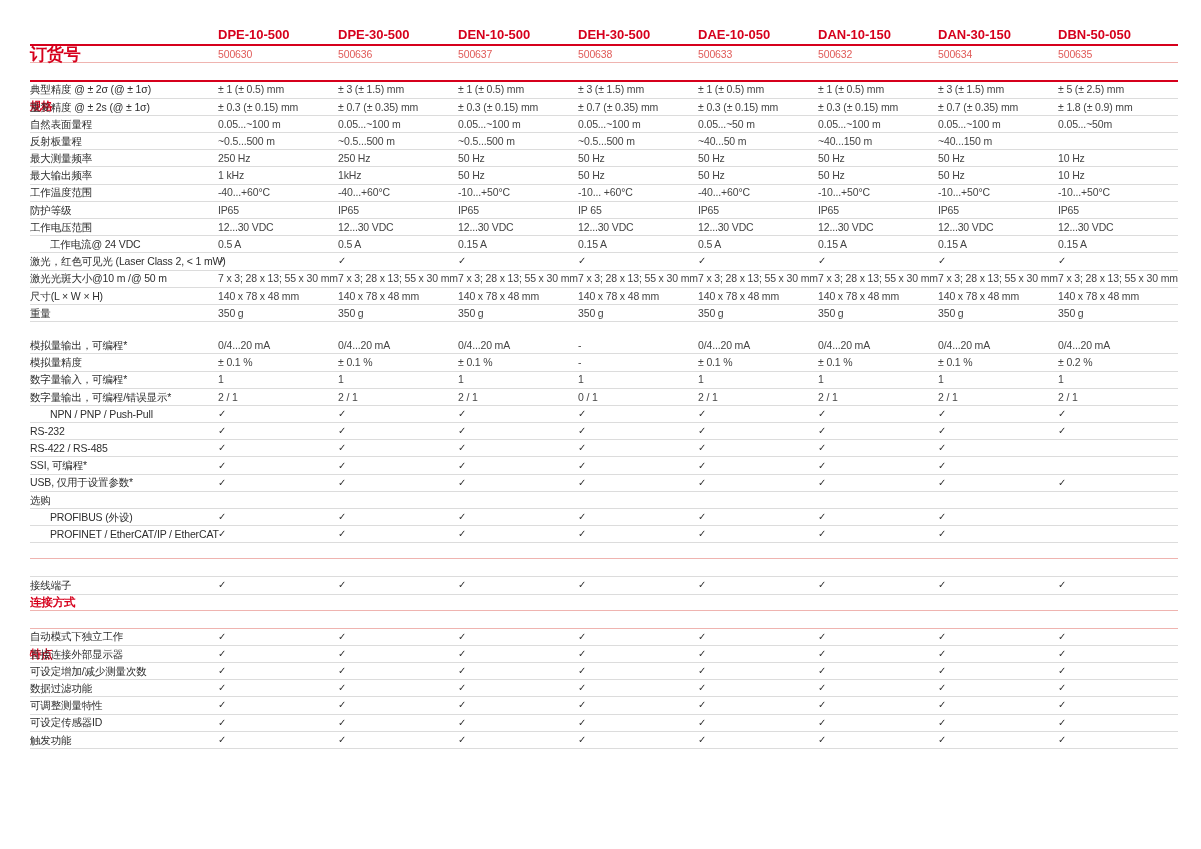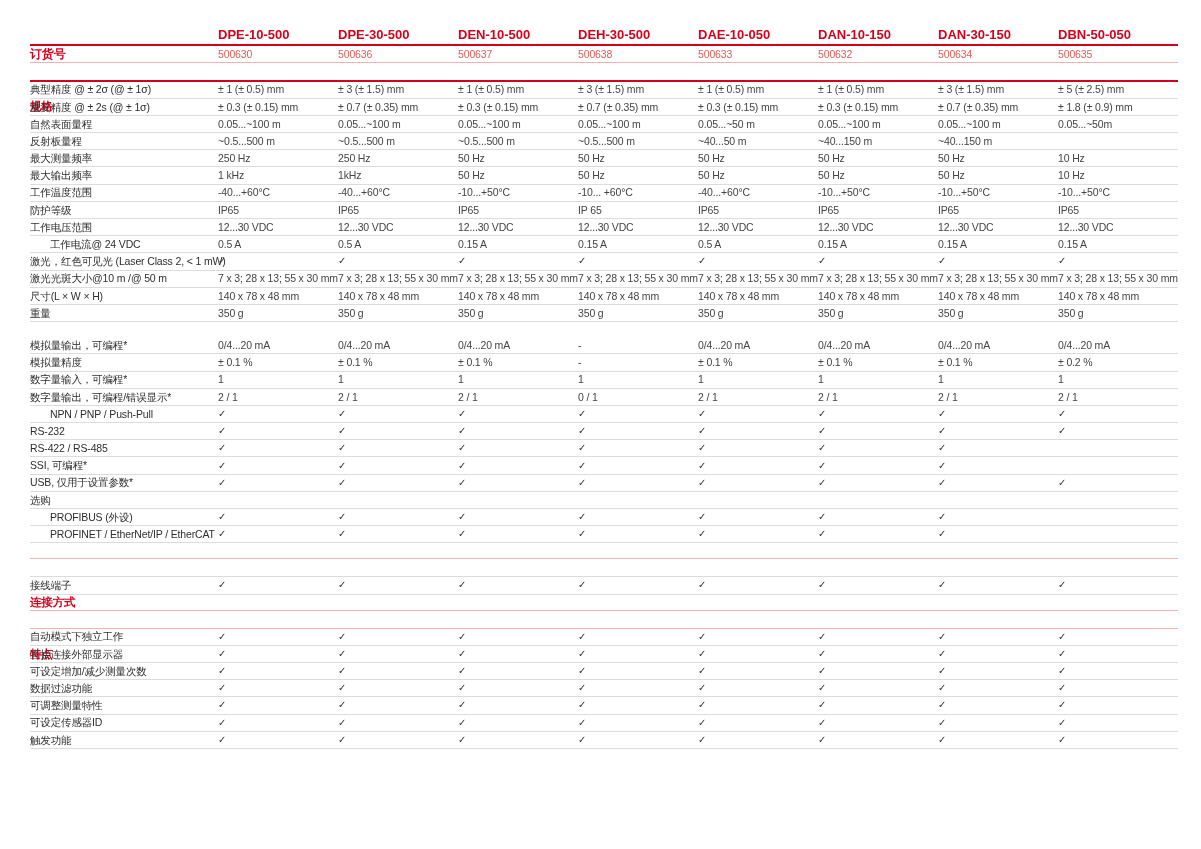--- a/index.html
+++ b/index.html
@@ -23,21 +23,21 @@
   .label-cell{color:#2e2e2e;}
   .label-cell.indent{padding-left:20px;}
   .value-cell{color:#444444;}
   .check{font-size:10px;color:#333333;}
   
   .header-row{height:18px;border-bottom:2px solid #d6001c;align-items:end;}
   .header-row .cell{padding-bottom:3px;}
   .product-name{font-size:13px;font-weight:bold;color:#d6001c;letter-spacing:0;}
   
   .order-row{height:15.5px;border-bottom:1px solid #efb4b0;}
-  .order-label{font-size:12px;font-weight:bold;color:#d6001c;}
+  .order-label{font-size:17px;font-weight:bold;color:#d6001c;}
   .order-no{font-size:10.5px;color:#e05b58;}
   
   .section-title-row{
     display:grid;grid-template-columns:1fr;align-items:center;height:17px;
   }
   .section-title{font-size:11.5px;font-weight:bold;color:#d6001c;line-height:1;margin-top:38px;}
   .section{margin-top:0;}
   .section.gap{margin-top:15px;}
   .sec-spec .section-title-row{border-bottom:2px solid #d6001c;}
   .sec-interface .section-title-row{border-top:1px solid #efb4b0;border-bottom:2px solid #d6001c;}
@@ -346,21 +346,21 @@
           <div class="cell value-cell check">✓</div>
           <div class="cell value-cell check">✓</div>
           <div class="cell value-cell check">✓</div>
           <div class="cell value-cell check">✓</div>
           <div class="cell value-cell check">✓</div>
           <div class="cell value-cell check">✓</div>
           <div class="cell value-cell check">✓</div>
           <div class="cell value-cell"></div>
         </div>
         <div class="grid-row">
-          <div class="cell label-cell indent">PROFINET / EtherNet/IP / EtherCAT</div>
+          <div class="cell label-cell indent">PROFINET / EtherCAT/IP / EtherCAT</div>
           <div class="cell value-cell check">✓</div>
           <div class="cell value-cell check">✓</div>
           <div class="cell value-cell check">✓</div>
           <div class="cell value-cell check">✓</div>
           <div class="cell value-cell check">✓</div>
           <div class="cell value-cell check">✓</div>
           <div class="cell value-cell check">✓</div>
           <div class="cell value-cell"></div>
         </div>
       </div>

